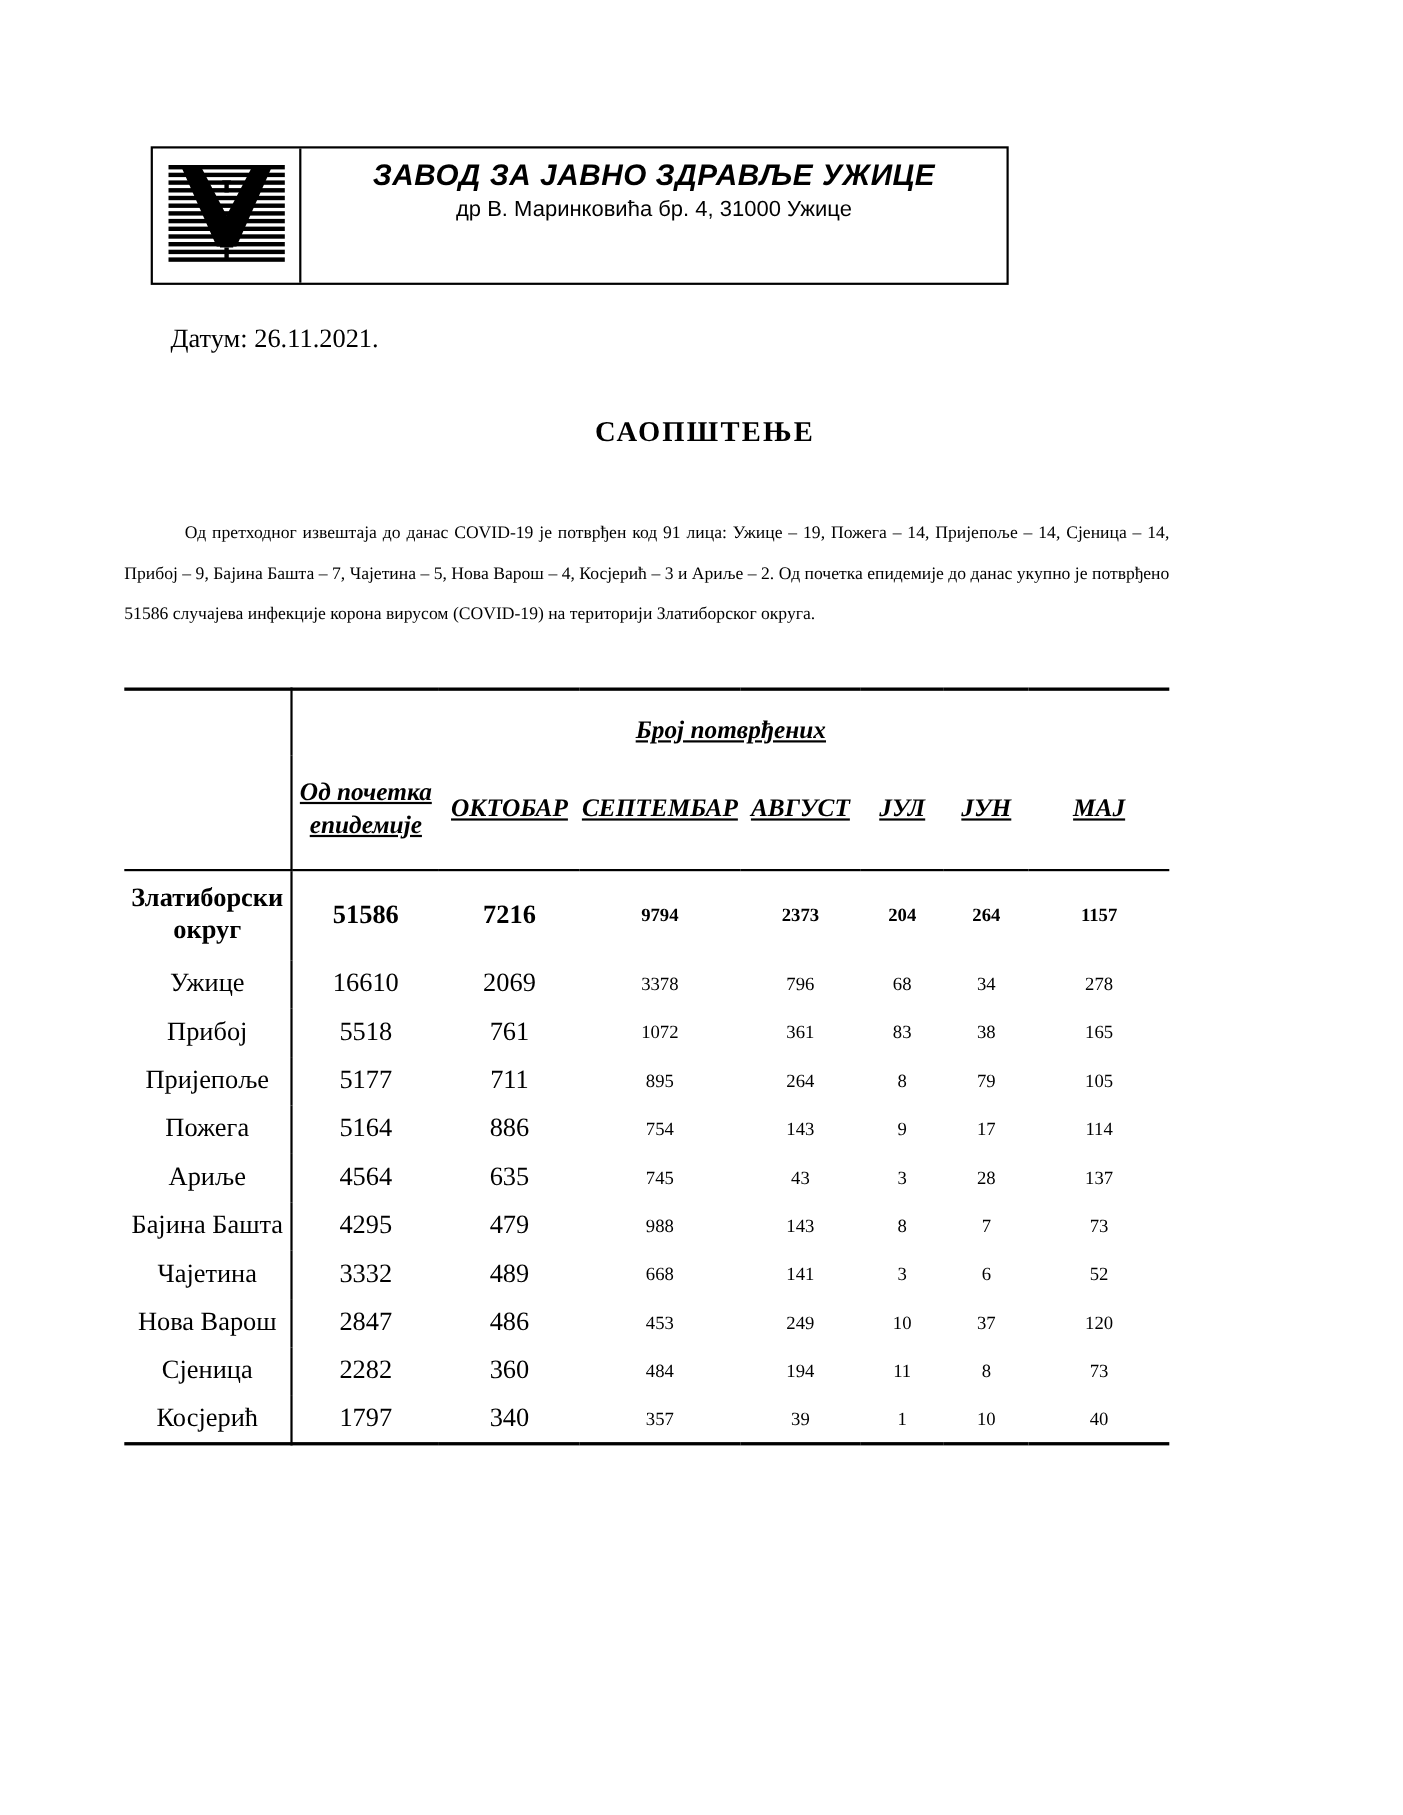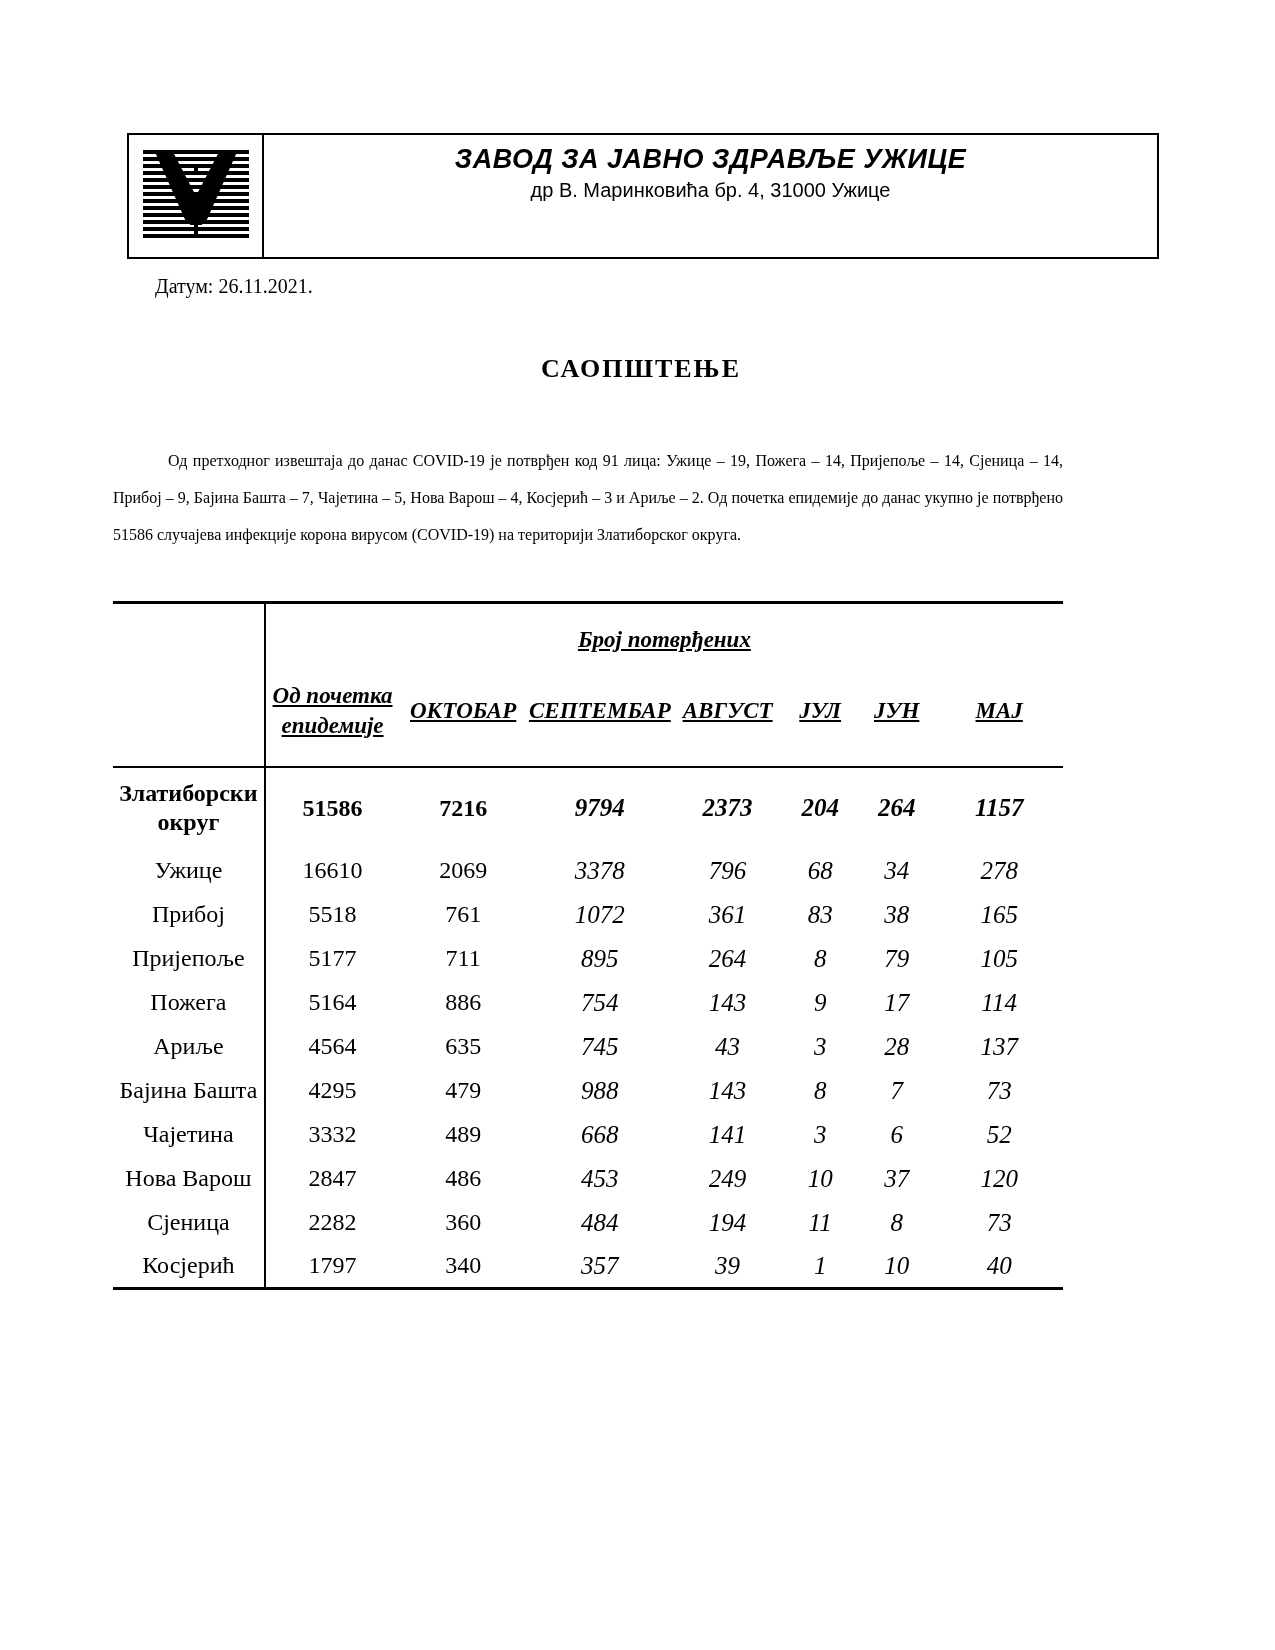--- a/index.html
+++ b/index.html
@@ -9,22 +9,22 @@
     background:#ffffff;
     color:#000;
     font-family:"Liberation Serif", serif;
     padding:133px 106px 0 113px;
     position:relative;
     overflow:hidden;
     margin:0 auto;
   }
   
   .letterhead {
-    margin-left:14px;
-    width:1032px;
+    margin-left:24px;
+    width:780px;
     height:126px;
     border:2px solid #000;
     display:flex;
     align-items:stretch;
   }
   .logo-cell {
     width:135px;
     border-right:2px solid #000;
     display:flex;
     align-items:center;
@@ -44,23 +44,23 @@
     font-style:italic;
     letter-spacing:0.5px;
   }
   .org-address, .org-phone, .org-email {
     font-size:20px;
     line-height:25px;
   }
   .org-name { margin-bottom:3px; }
   
   .date-line {
-    margin-top:16px;
+    margin-top:36px;
     margin-left:42px;
-    font-size:20px;
+    font-size:24px;
   }
   
   .doc-title {
     margin-top:56px;
     text-align:center;
     font-size:26px;
     font-weight:bold;
     letter-spacing:2px;
   }
   
@@ -101,21 +101,21 @@
   .covid-table tbody td {
     font-size:24px;
     height:44px;
   }
   .covid-table tbody td.name {
     border-right:2px solid #000;
     line-height:29px;
     margin-top:24px;
   }
   .covid-table tbody tr.bold-row td { font-weight:bold; height:82px; }
-  .covid-table tbody td.it { font-style:italic; font-size:25px; }
+  .covid-table tbody td.it { font-size:17px; }
 </style>
 </head>
 <body>
 
 <div class="page">
 
   <div class="letterhead">
     <div class="logo-cell">
       <span>
         <svg width="106" height="92" viewBox="0 0 106 92" xmlns="http://www.w3.org/2000/svg">

